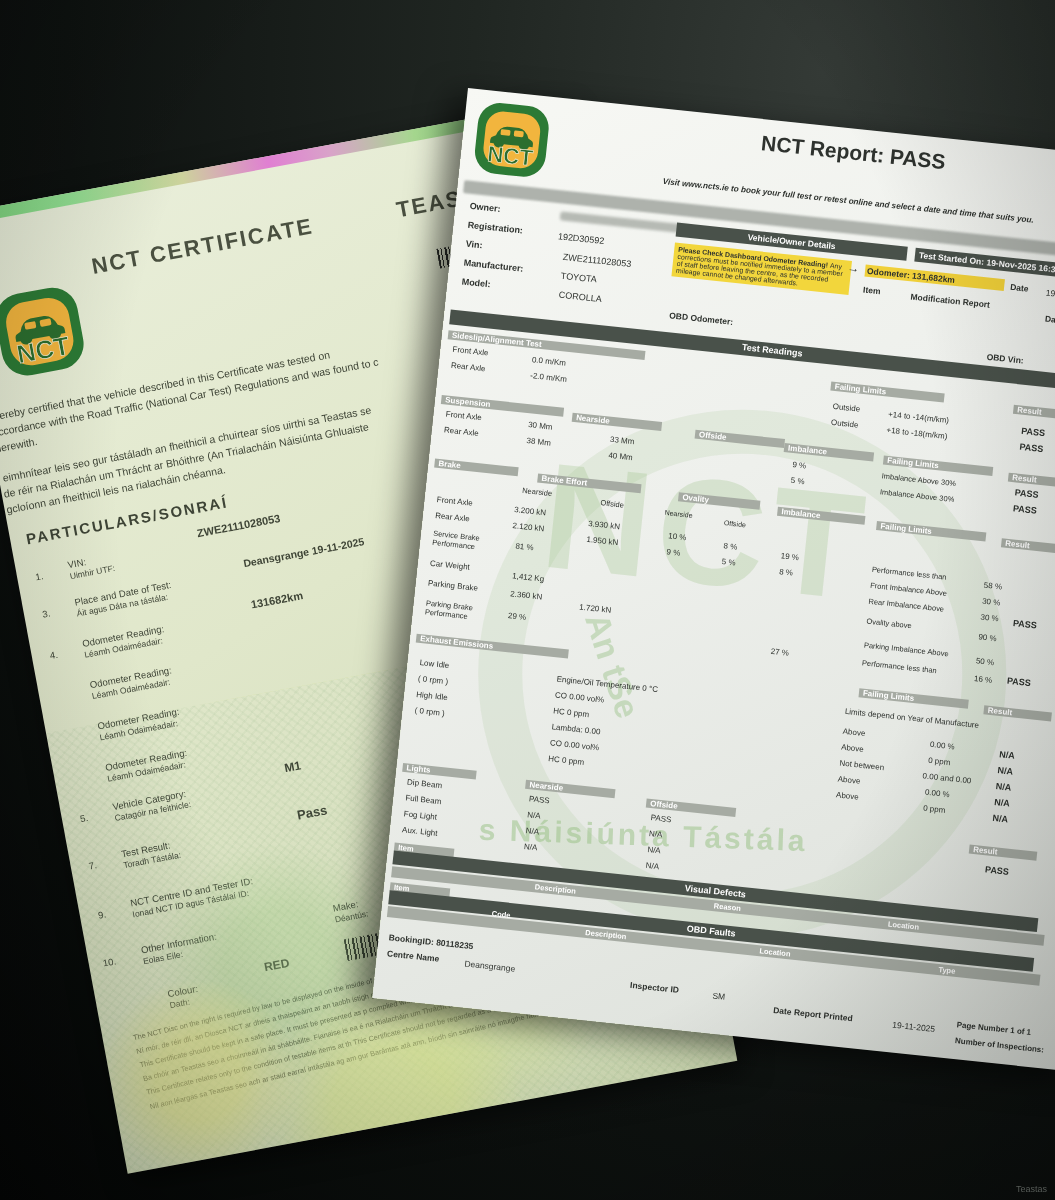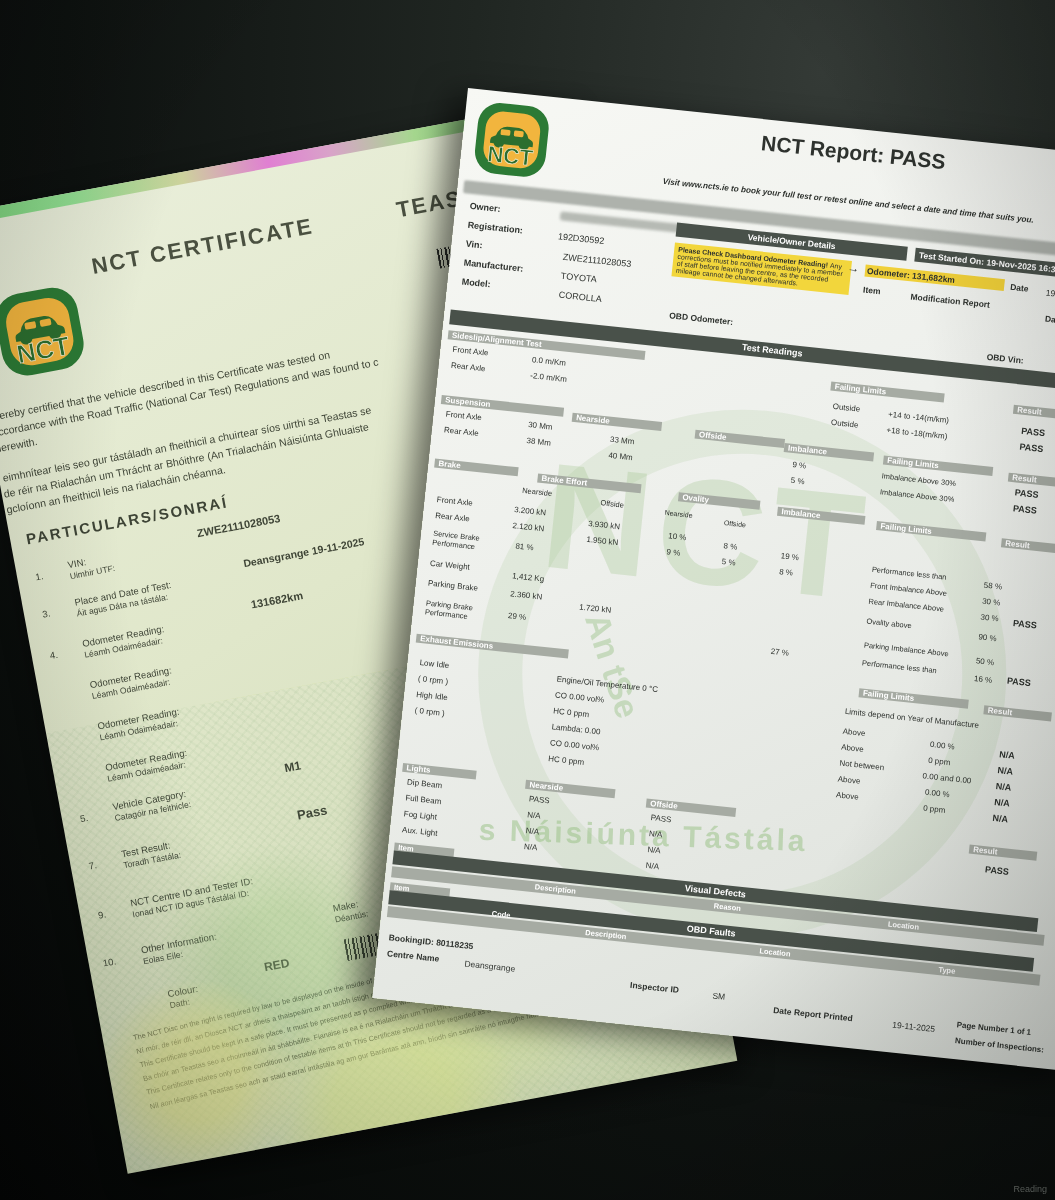--- a/index.html
+++ b/index.html
@@ -382,13 +382,13 @@
   <span class="a f85 b" style="left:255px;top:870px">Inspector ID</span>
   <span class="a f85" style="left:338px;top:872px">SM</span>
   <span class="a f85 b" style="left:400px;top:880px">Date Report Printed</span>
   <span class="a f85" style="left:520px;top:882px">19-11-2025</span>
   <span class="a f8 b" style="left:584px;top:876px">Page Number 1 of 1</span>
   <span class="a f8 b" style="left:584px;top:892px">Number of Inspections:</span>
 
 </div>
 
 <div class="vignette"></div>
-<span class="donedeal">Reading</span>
+<span class="donedeal">Teastas</span>
 
 </body></html>

